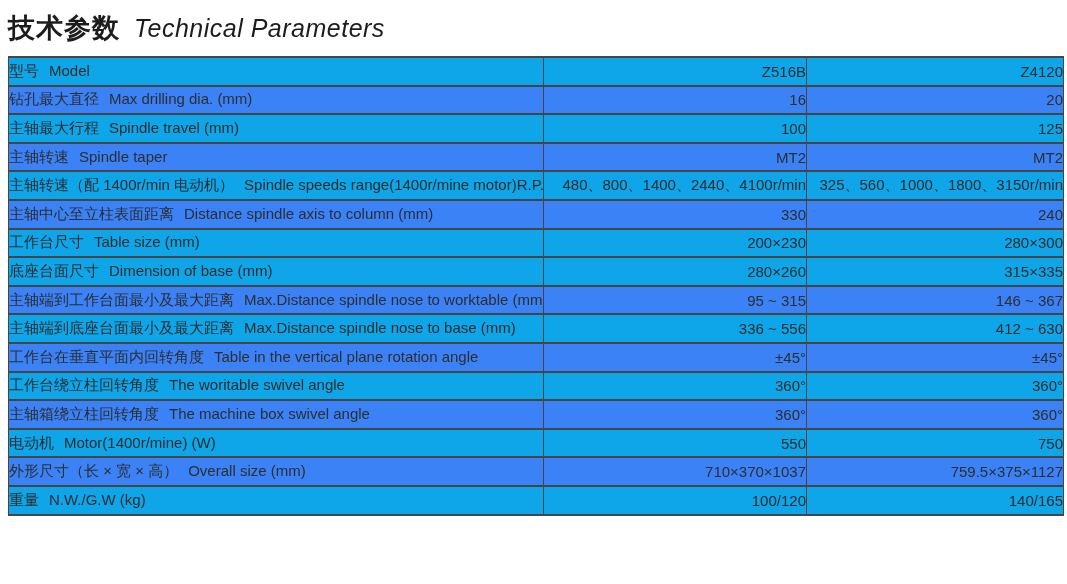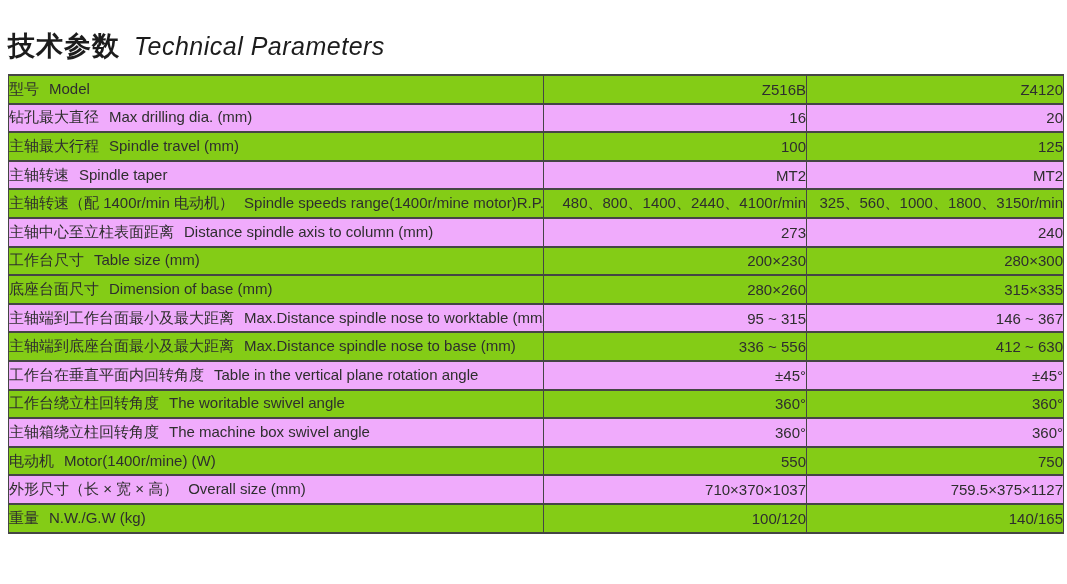--- a/index.html
+++ b/index.html
@@ -10,21 +10,21 @@
   }
   .page {
     position: relative;
     width: 1067px;
     height: 584px;
     background: #ffffff;
     overflow: hidden;
   }
   .title {
     margin: 0;
-    padding: 25px 0 0 8px;
+    padding: 7px 0 0 8px;
     height: 42px;
     display: flex;
     align-items: center;
     color: #1c1c1c;
   }
   .title-zh {
     font-weight: bold;
     font-size: 27px;
     letter-spacing: 1px;
   }
@@ -43,27 +43,27 @@
     margin-top: 7px;
   }
   table.spec-table td {
     border-left: 1px solid #454545;
     border-right: 1px solid #454545;
     border-top: 2px solid #454545;
     border-bottom: 2px solid #454545;
     height: 26.6px;
     font-size: 15px;
     color: #2e2e2e;
-    background: #f0abfc;
+    background: #3b82f6;
     padding: 0;
     overflow: hidden;
     white-space: nowrap;
   }
   tr.shaded td {
-    background: #84cc16;
+    background: #0ea5e9;
   }
   td.label-cell {
     text-align: left;
     padding-left: 12px;
   }
   td.label-cell .en {
     margin-left: 10px;
   }
   td.value-cell {
     text-align: right;
@@ -106,21 +106,21 @@
           <td class="value-cell">MT2</td>
           <td class="value-cell">MT2</td>
         </tr>
         <tr class="shaded">
           <td class="label-cell"><span class="zh">主轴转速（配 1400r/min 电动机）</span><span class="en">Spindle speeds range(1400r/mine motor)R.P.M.</span></td>
           <td class="value-cell">480、800、1400、2440、4100r/min</td>
           <td class="value-cell">325、560、1000、1800、3150r/min</td>
         </tr>
         <tr>
           <td class="label-cell"><span class="zh">主轴中心至立柱表面距离</span><span class="en">Distance spindle axis to column (mm)</span></td>
-          <td class="value-cell">273</td>
+          <td class="value-cell">330</td>
           <td class="value-cell">240</td>
         </tr>
         <tr class="shaded">
           <td class="label-cell"><span class="zh">工作台尺寸</span><span class="en">Table size (mm)</span></td>
           <td class="value-cell">200×230</td>
           <td class="value-cell">280×300</td>
         </tr>
         <tr class="shaded">
           <td class="label-cell"><span class="zh">底座台面尺寸</span><span class="en">Dimension of base (mm)</span></td>
           <td class="value-cell">280×260</td>

